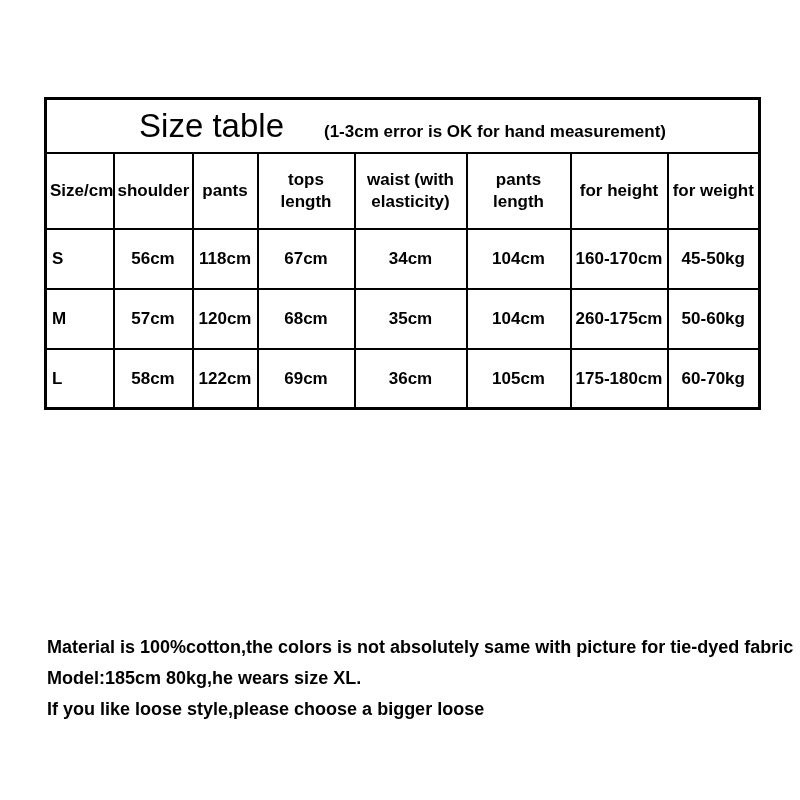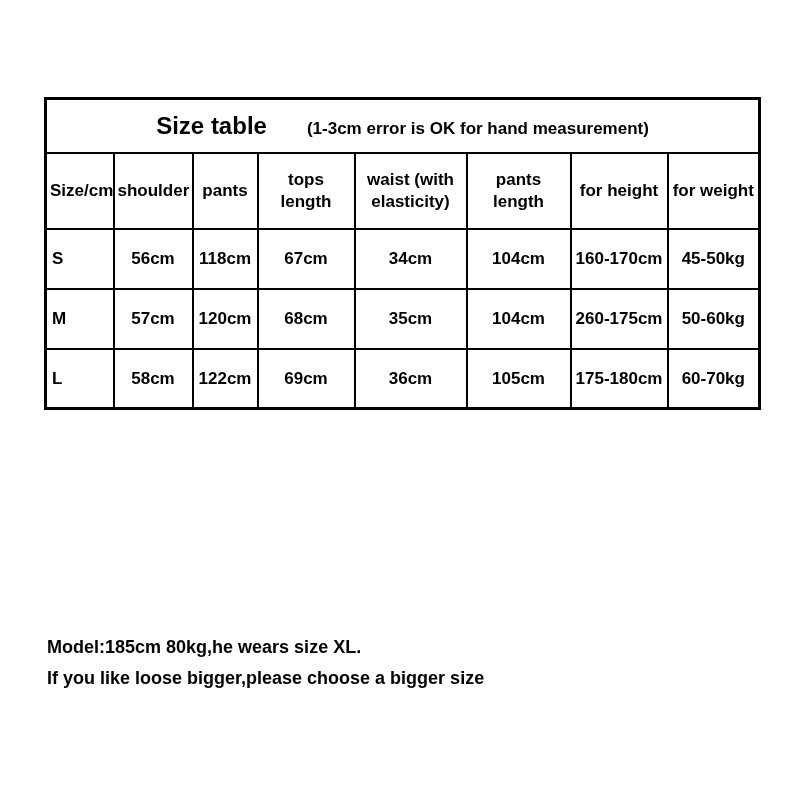--- a/index.html
+++ b/index.html
@@ -35,22 +35,22 @@
     vertical-align: middle;
     padding: 0 3px;
     line-height: 1.25;
     overflow: hidden;
   }
   tr.title-row { height: 54px; }
   tr.header-row { height: 76px; }
   tbody tr { height: 60px; }
   .title-cell { padding: 0; }
   .title-text {
-    font-size: 24px;
-    font-weight: bold;
+    font-size: 33px;
+    font-weight: normal;
     letter-spacing: 0px;
   }
   .title-note {
     font-size: 17px;
     font-weight: bold;
     margin-left: 40px;
   }
   td.size-col {
     text-align: left;
     padding-left: 5px;
@@ -131,17 +131,18 @@
           <td>69cm</td>
           <td>36cm</td>
           <td>105cm</td>
           <td>175-180cm</td>
           <td>60-70kg</td>
         </tr>
       </tbody>
   </table>
 
   <div class="notes">
+    <p>Material is 100%cotton,the colors is not absolutely same with picture for tie-dyed fabric</p>
     <p>Model:185cm 80kg,he wears size XL.</p>
-    <p>If you like loose bigger,please choose a bigger size</p>
+    <p>If you like loose style,please choose a bigger loose</p>
   </div>
 
 </div>
 
 </body></html>

